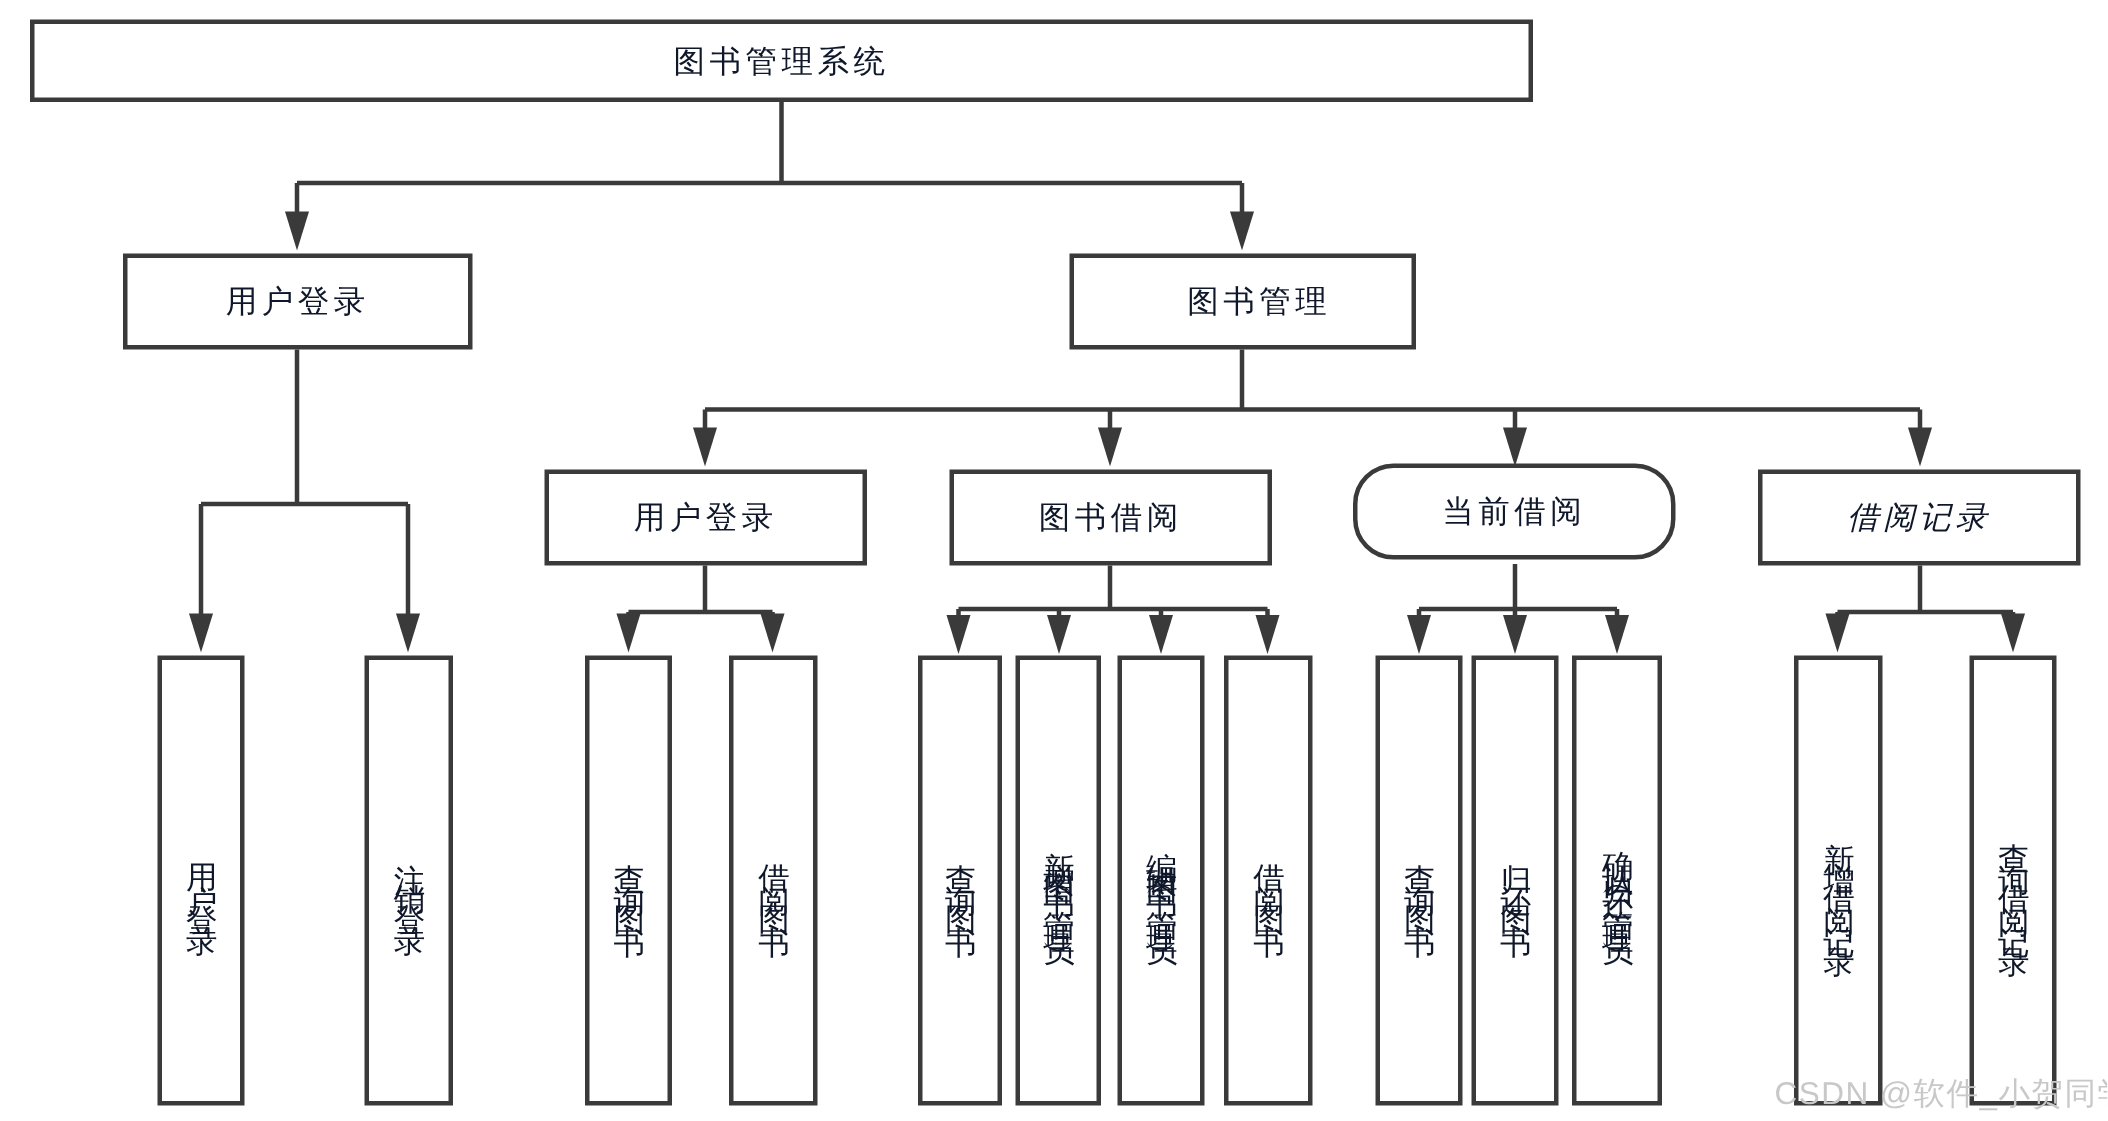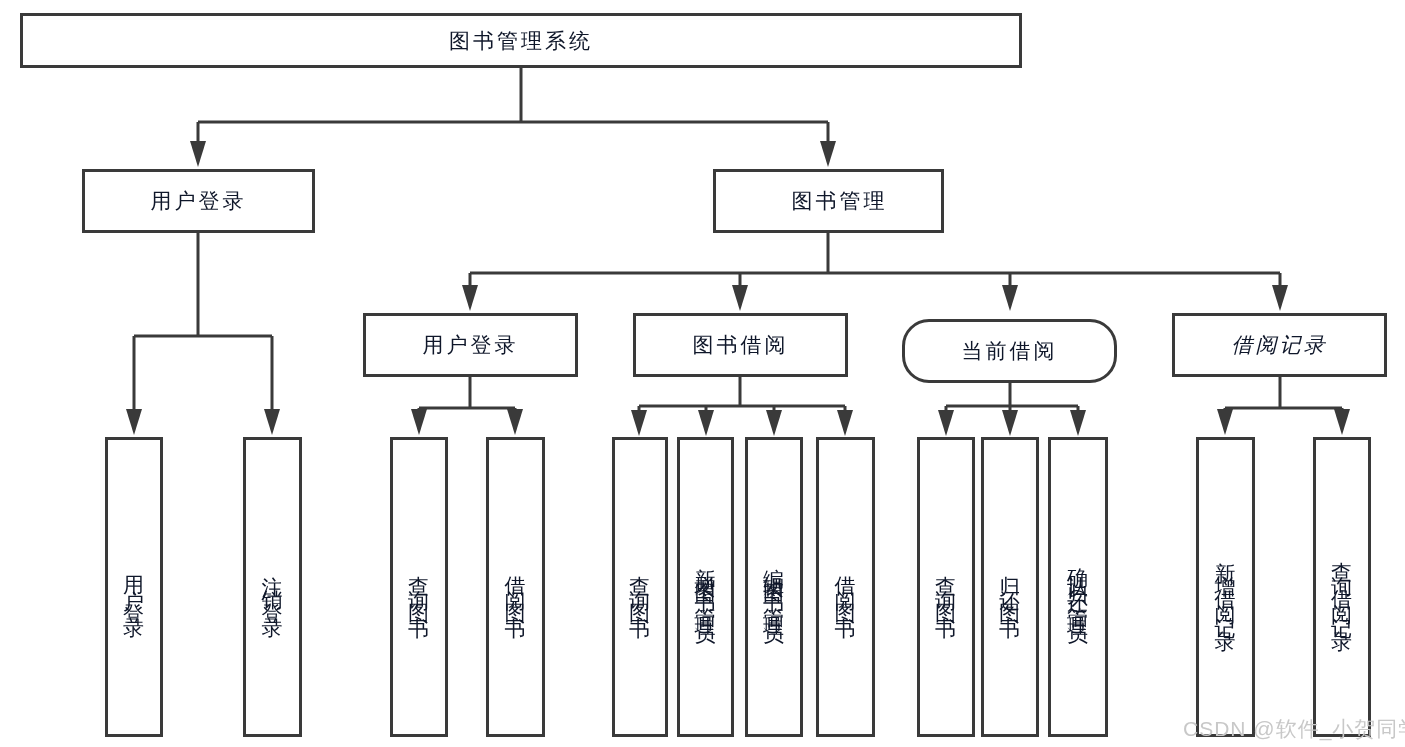--- a/index.html
+++ b/index.html
@@ -62,21 +62,21 @@
     </g>
   </svg>
 
   <div class="node node-h" style="left:20px; top:13px; width:1002px; height:55px;">图书管理系统</div>
 
   <div class="node node-h" style="left:82px; top:169px; width:233px; height:64px;">用户登录</div>
   <div class="node node-h" style="left:713px; top:169px; width:231px; height:64px;padding-left:22px;">图书管理</div>
 
   <div class="node node-h" style="left:363px; top:313px; width:215px; height:64px;">用户登录</div>
   <div class="node node-h" style="left:633px; top:313px; width:215px; height:64px;text-align:center;">图书借阅</div>
-  <div class="node node-h" style="left:902px; top:319px; width:215px; height:64px;border-radius:27px;">当前借阅</div>
+  <div class="node node-h" style="left:902px; top:309px; width:215px; height:64px;border-radius:27px;">当前借阅</div>
   <div class="node node-h" style="left:1172px; top:313px; width:215px; height:64px;font-style:italic;">借阅记录</div>
 
   <div class="node leaf" style="left:105px; top:437px; width:58px; height:300px;">用户登录</div>
   <div class="node leaf" style="left:243px; top:437px; width:59px; height:300px;">注销登录</div>
 
   <div class="node leaf" style="left:390px; top:437px; width:58px; height:300px;">查询图书</div>
   <div class="node leaf" style="left:486px; top:437px; width:59px; height:300px;">借阅图书</div>
 
   <div class="node leaf" style="left:612px; top:437px; width:56px; height:300px;">查询图书</div>
   <div class="node leaf dense" style="left:677px; top:437px; width:57px; height:300px;">新增图书（管理员）</div>

